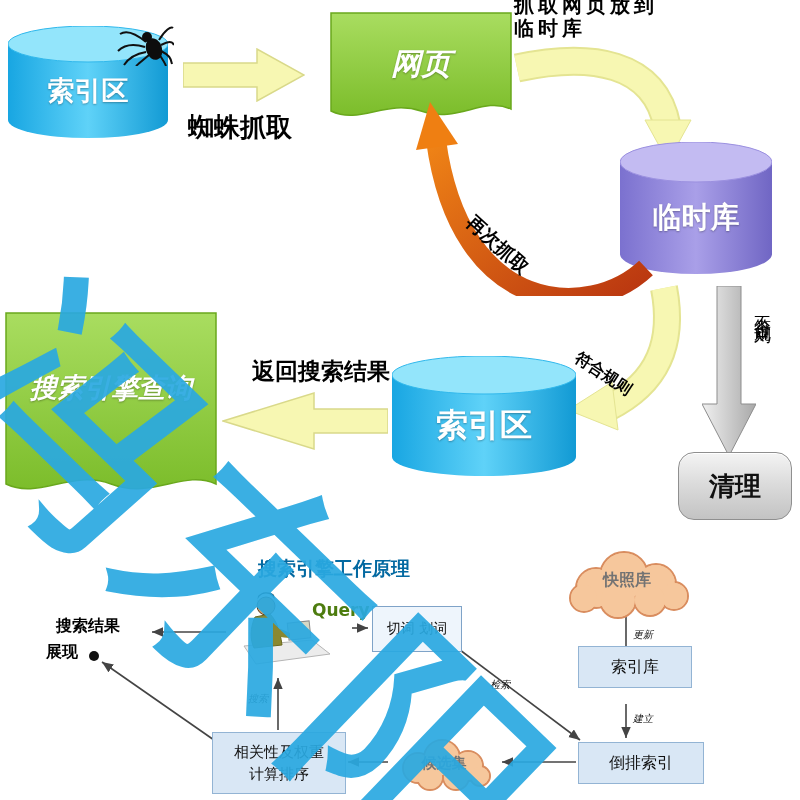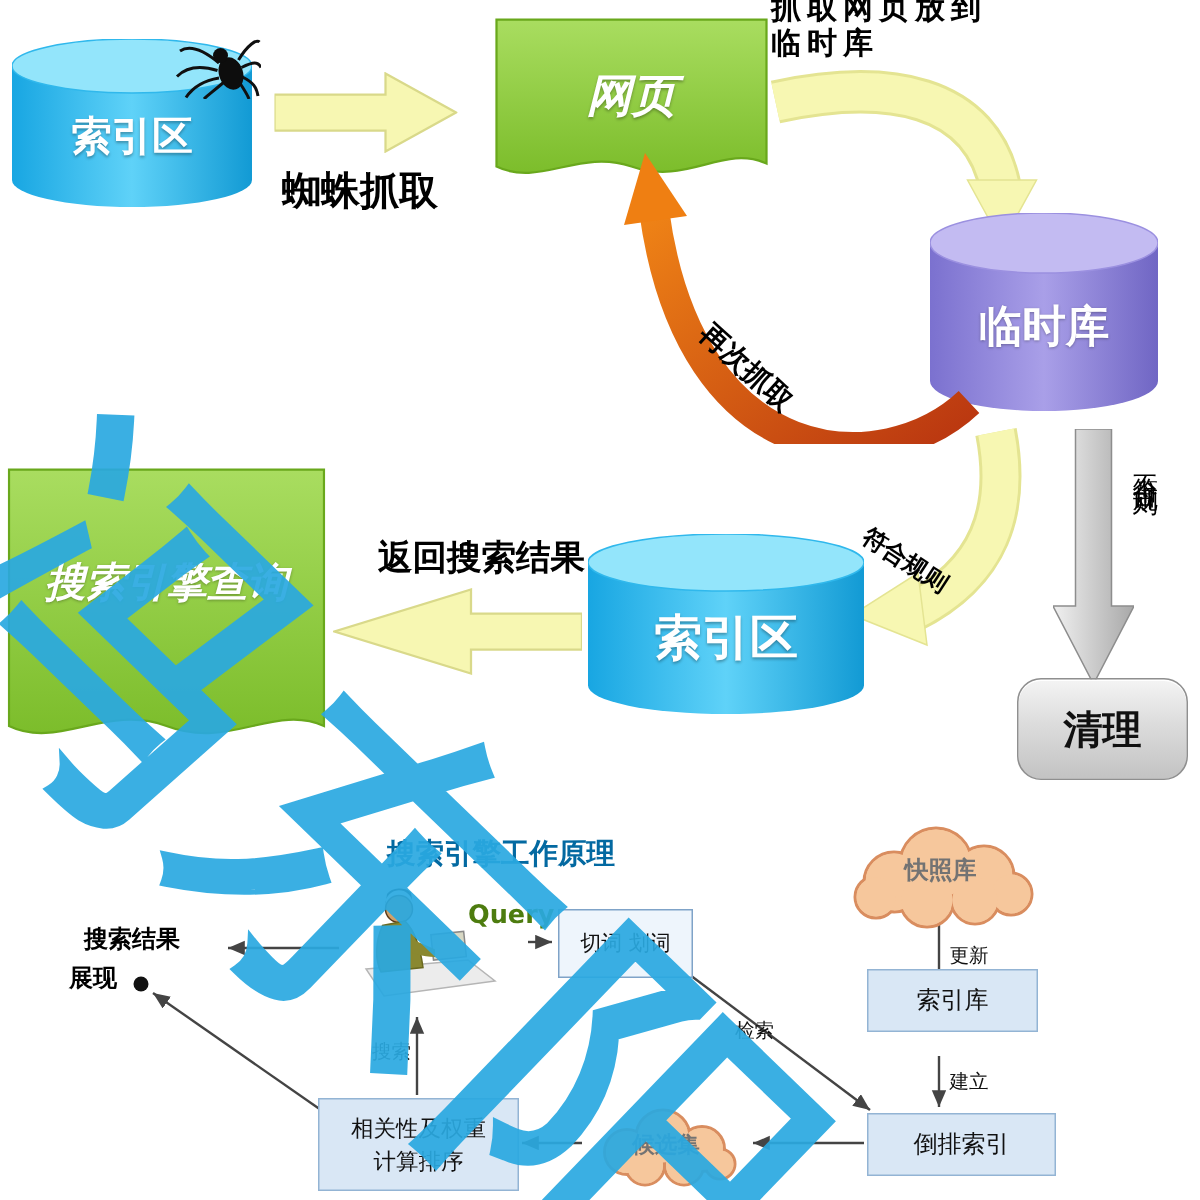--- a/index.html
+++ b/index.html
@@ -16,21 +16,21 @@
     color:#fff;font-weight:bold;text-shadow:0 1px 2px rgba(0,0,0,.3);
   }
   
   .doc-label{
     position:absolute;left:0;right:0;text-align:center;color:#fff;font-weight:bold;
     text-shadow:0 1px 2px rgba(0,0,0,.3);
     font-style:italic;
   }
 
   .black-note{position:absolute;color:#000;font-weight:bold;white-space:nowrap;z-index:5;}
-  .small-label{position:absolute;color:#111;font-size:13px;white-space:nowrap;z-index:5;}
+  .small-label{position:absolute;color:#111;font-size:10px;white-space:nowrap;z-index:5;font-style:italic;}
 
   .clean-box{
     position:absolute;left:678px;top:452px;width:112px;height:66px;
     border-radius:16px;border:1px solid #8f8f8f;
     background:linear-gradient(180deg,#f4f4f4 0%,#dcdcdc 45%,#c3c3c3 100%);
     box-shadow:inset 0 1px 0 #ffffff;
     display:flex;align-items:center;justify-content:center;
     font-size:26px;font-weight:bold;color:#111;
   }
 

